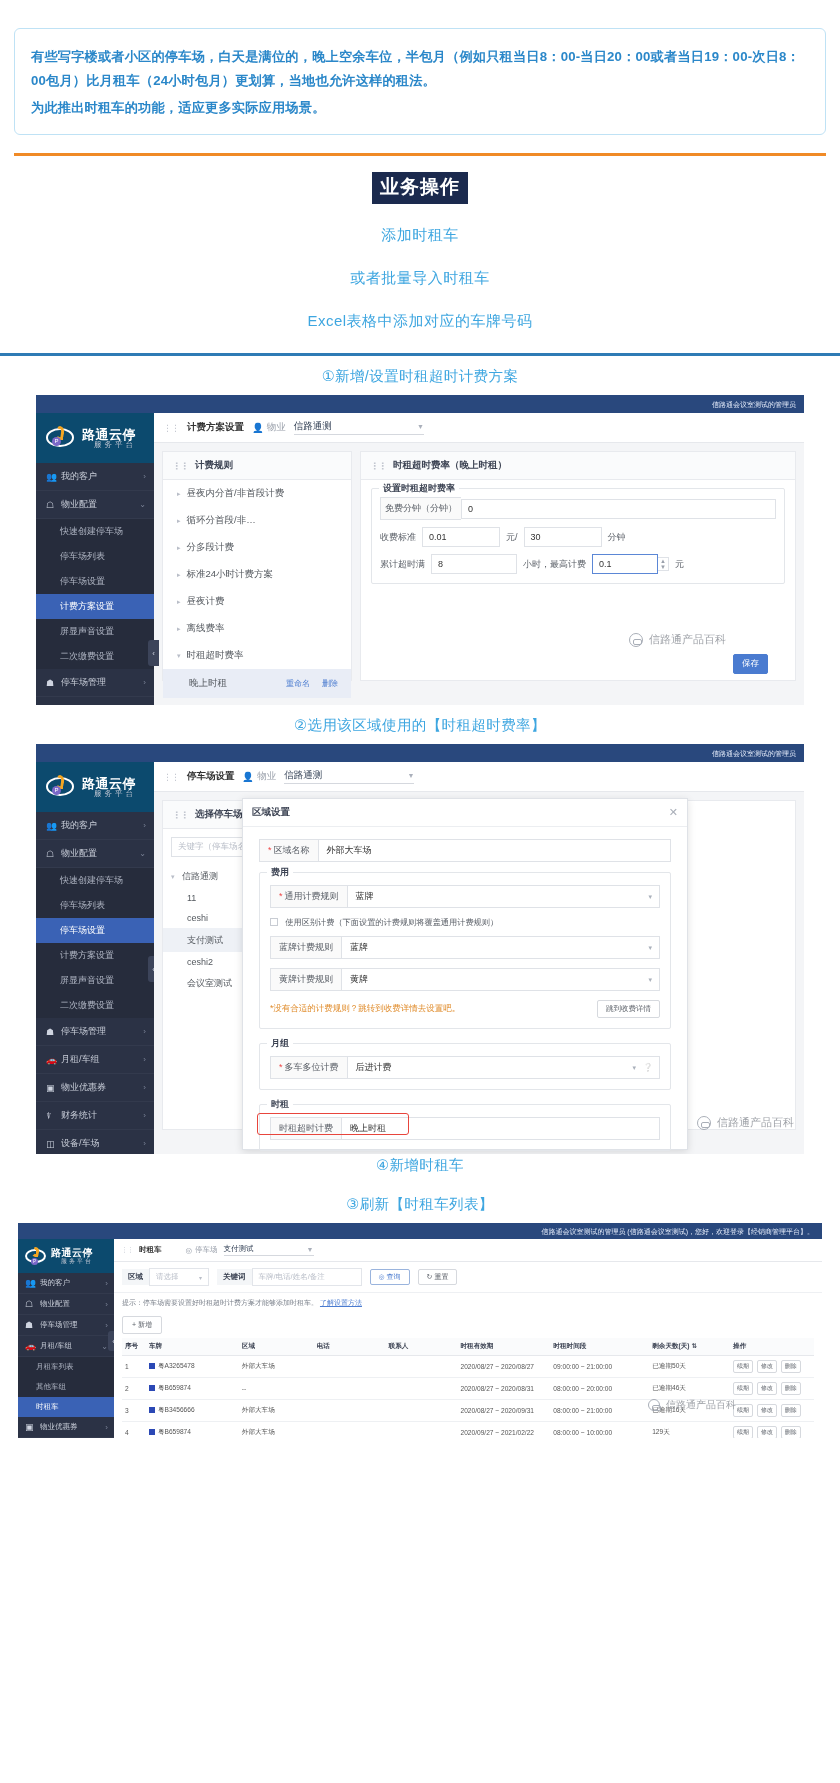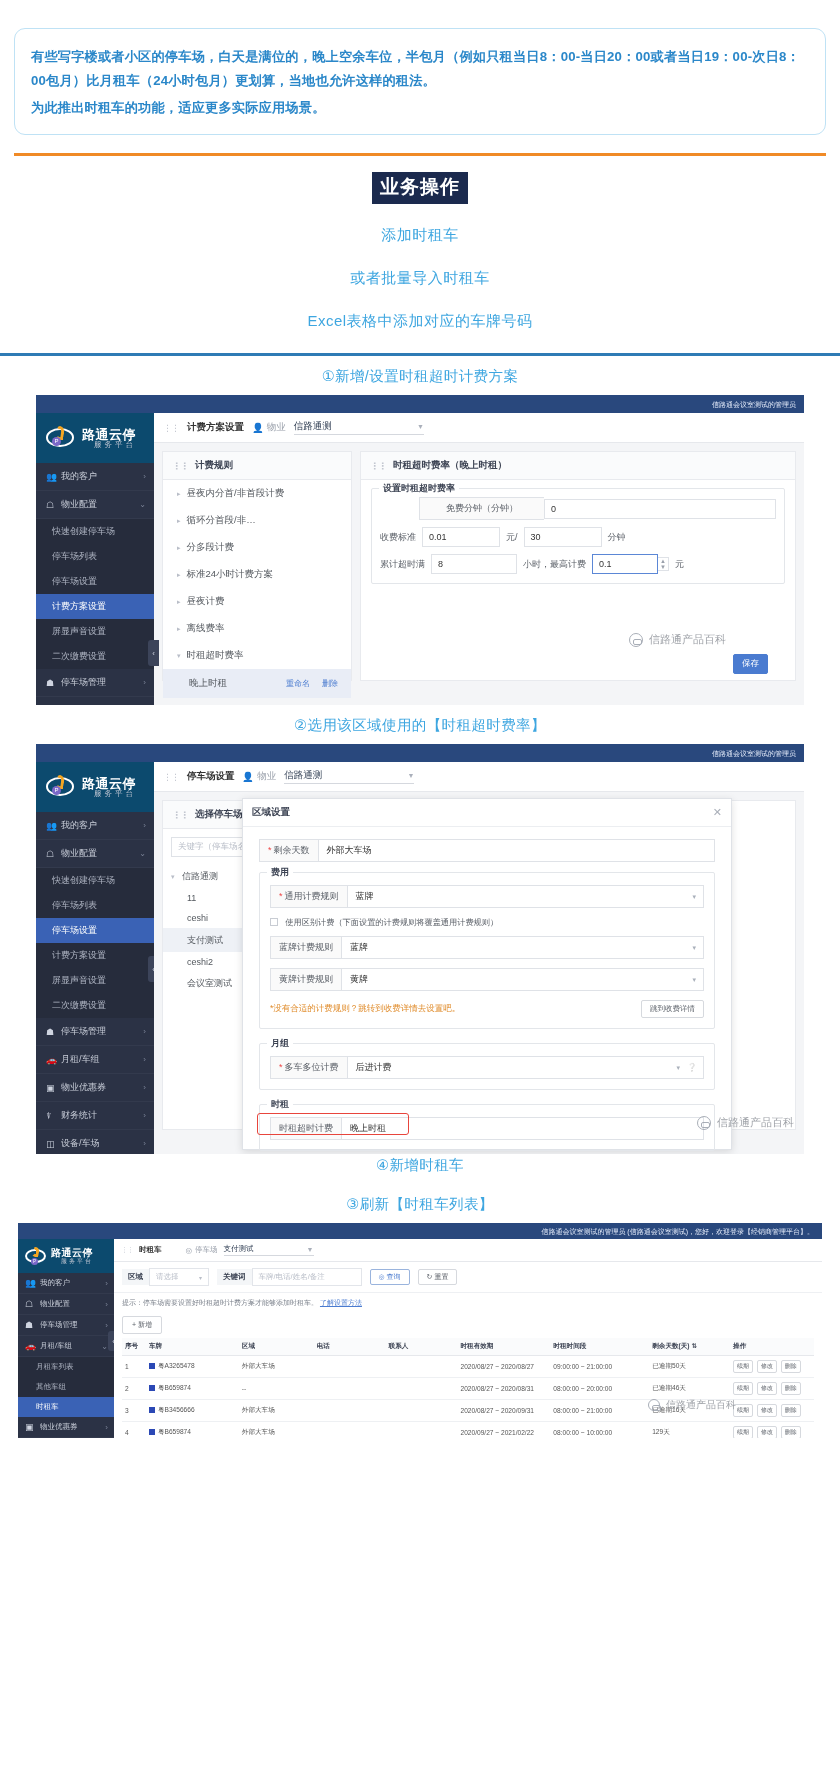--- a/index.html
+++ b/index.html
@@ -9,21 +9,21 @@
     background: #ffffff;
     font-family: "Liberation Sans", "DejaVu Sans", sans-serif;
     color: #333;
     overflow: hidden;
   }
 
   
   .intro-wrap { padding: 28px 14px 0 14px; }
   .intro-box {
     border: 1px solid #bfe2f5;
-    border-radius: 11px;
+    border-radius: 6px;
     padding: 16px 16px 14px 16px;
     background: #fff;
   }
   .intro-p {
     color: #2a87c9;
     font-weight: bold;
     font-size: 13.2px;
     line-height: 1.85;
     margin: 0;
     letter-spacing: .2px;
@@ -96,21 +96,21 @@
   .logo-txt .l2 { color:#c3c8d4; font-size:7.5px; letter-spacing:3px; text-align:right;}
 
   .nav-item {
     display:flex; align-items:center; gap:5px;
     padding:7px 8px 7px 10px; font-size:9px; color:#c9ced9;
     border-bottom:1px solid #333a4d;
   }
   .nav-item .chev { margin-left:auto; color:#7b8397; font-size:8px; }
   .nav-ico { width:10px; height:10px; display:inline-block; color:#cfd4e0; font-size:9px; line-height:10px; }
   .sub-item {
-    padding:6px 8px 6px 16px; font-size:9px; color:#aeb4c2; background:#262c3c;
+    padding:6px 8px 6px 24px; font-size:9px; color:#aeb4c2; background:#262c3c;
   }
   .sub-item.active { background:#3a62b5; color:#fff; }
 
   .side-collapse {
     position:absolute; width:11px; height:26px; background:#3c445a;
     border-radius:3px 0 0 3px; color:#cfd4e0; font-size:8px;
     display:flex; align-items:center; justify-content:center;
   }
 
   .main { flex:1; background:#f4f5f7; min-width:0; }
@@ -145,21 +145,21 @@
     position:relative;
   }
   .fs-legend {
     position:absolute; top:-7px; left:7px; background:#fff; padding:0 4px;
     font-size:9px; font-weight:bold; color:#3c4353;
   }
   .frow { display:flex; align-items:center; margin-bottom:7px; font-size:9px; }
   .frow:last-child { margin-bottom:0; }
   .flabel {
     background:#fafafa; border:1px solid #dfe2e7; border-right:0;
-    padding:4px 26px; color:#5b6068; white-space:nowrap;margin-left:39px;
+    padding:4px 4px; color:#5b6068; white-space:nowrap;
   }
   .finput {
     border:1px solid #dfe2e7; padding:4px 6px; color:#333; background:#fff; flex:1; min-width:0;
   }
   .ftext { padding:0 6px; color:#5b6068; white-space:nowrap; }
   .finput.focus { border-color:#5b87d6; }
   .spin { width:11px; border:1px solid #dfe2e7; border-left:0; display:flex; flex-direction:column;
           font-size:6px; color:#9aa0ab; align-items:center; justify-content:center; line-height:1; }
 
   .btn {
@@ -481,28 +481,28 @@
               <div style="padding:5px 8px 5px 24px;color:#54595f;">会议室测试</div>
             </div>
           </div>
 
           <div class="panel" style="flex:1;height:330px;position:relative;">
             <div style="position:absolute;left:14px;top:18px;width:26px;height:22px;border:1.5px solid #aac0de;color:#aac0de;"></div>
             <div style="position:absolute;left:12px;top:60px;width:34px;height:26px;border:1px solid #cfd8e6;"></div>
           </div>
         </div>
 
-        <div class="mask-dlg" style="left:88px; top:36px; width:490px; height:352px;">
+        <div class="mask-dlg" style="left:88px; top:36px; width:446px; height:352px;">
           <div class="dlg-hd">
             <span>区域设置</span>
             <span class="dlg-x">✕</span>
           </div>
           <div style="padding:12px 16px;">
             <div class="sel-box" style="margin-bottom:10px;">
-              <span class="sb-l"><span class="req">*</span><span>剩余天数</span></span>
+              <span class="sb-l"><span class="req">*</span><span>区域名称</span></span>
               <span class="sb-v">外部大车场</span>
             </div>
 
             <div class="fieldset" style="margin:10px 0 0 0;padding:12px 10px 10px 10px;">
               <span class="fs-legend">费用</span>
               <div class="sel-box" style="margin-bottom:9px;">
                 <span class="sb-l"><span class="req">*</span><span>通用计费规则</span></span>
                 <span class="sb-v">蓝牌</span>
                 <span class="sb-c">▾</span>
               </div>

